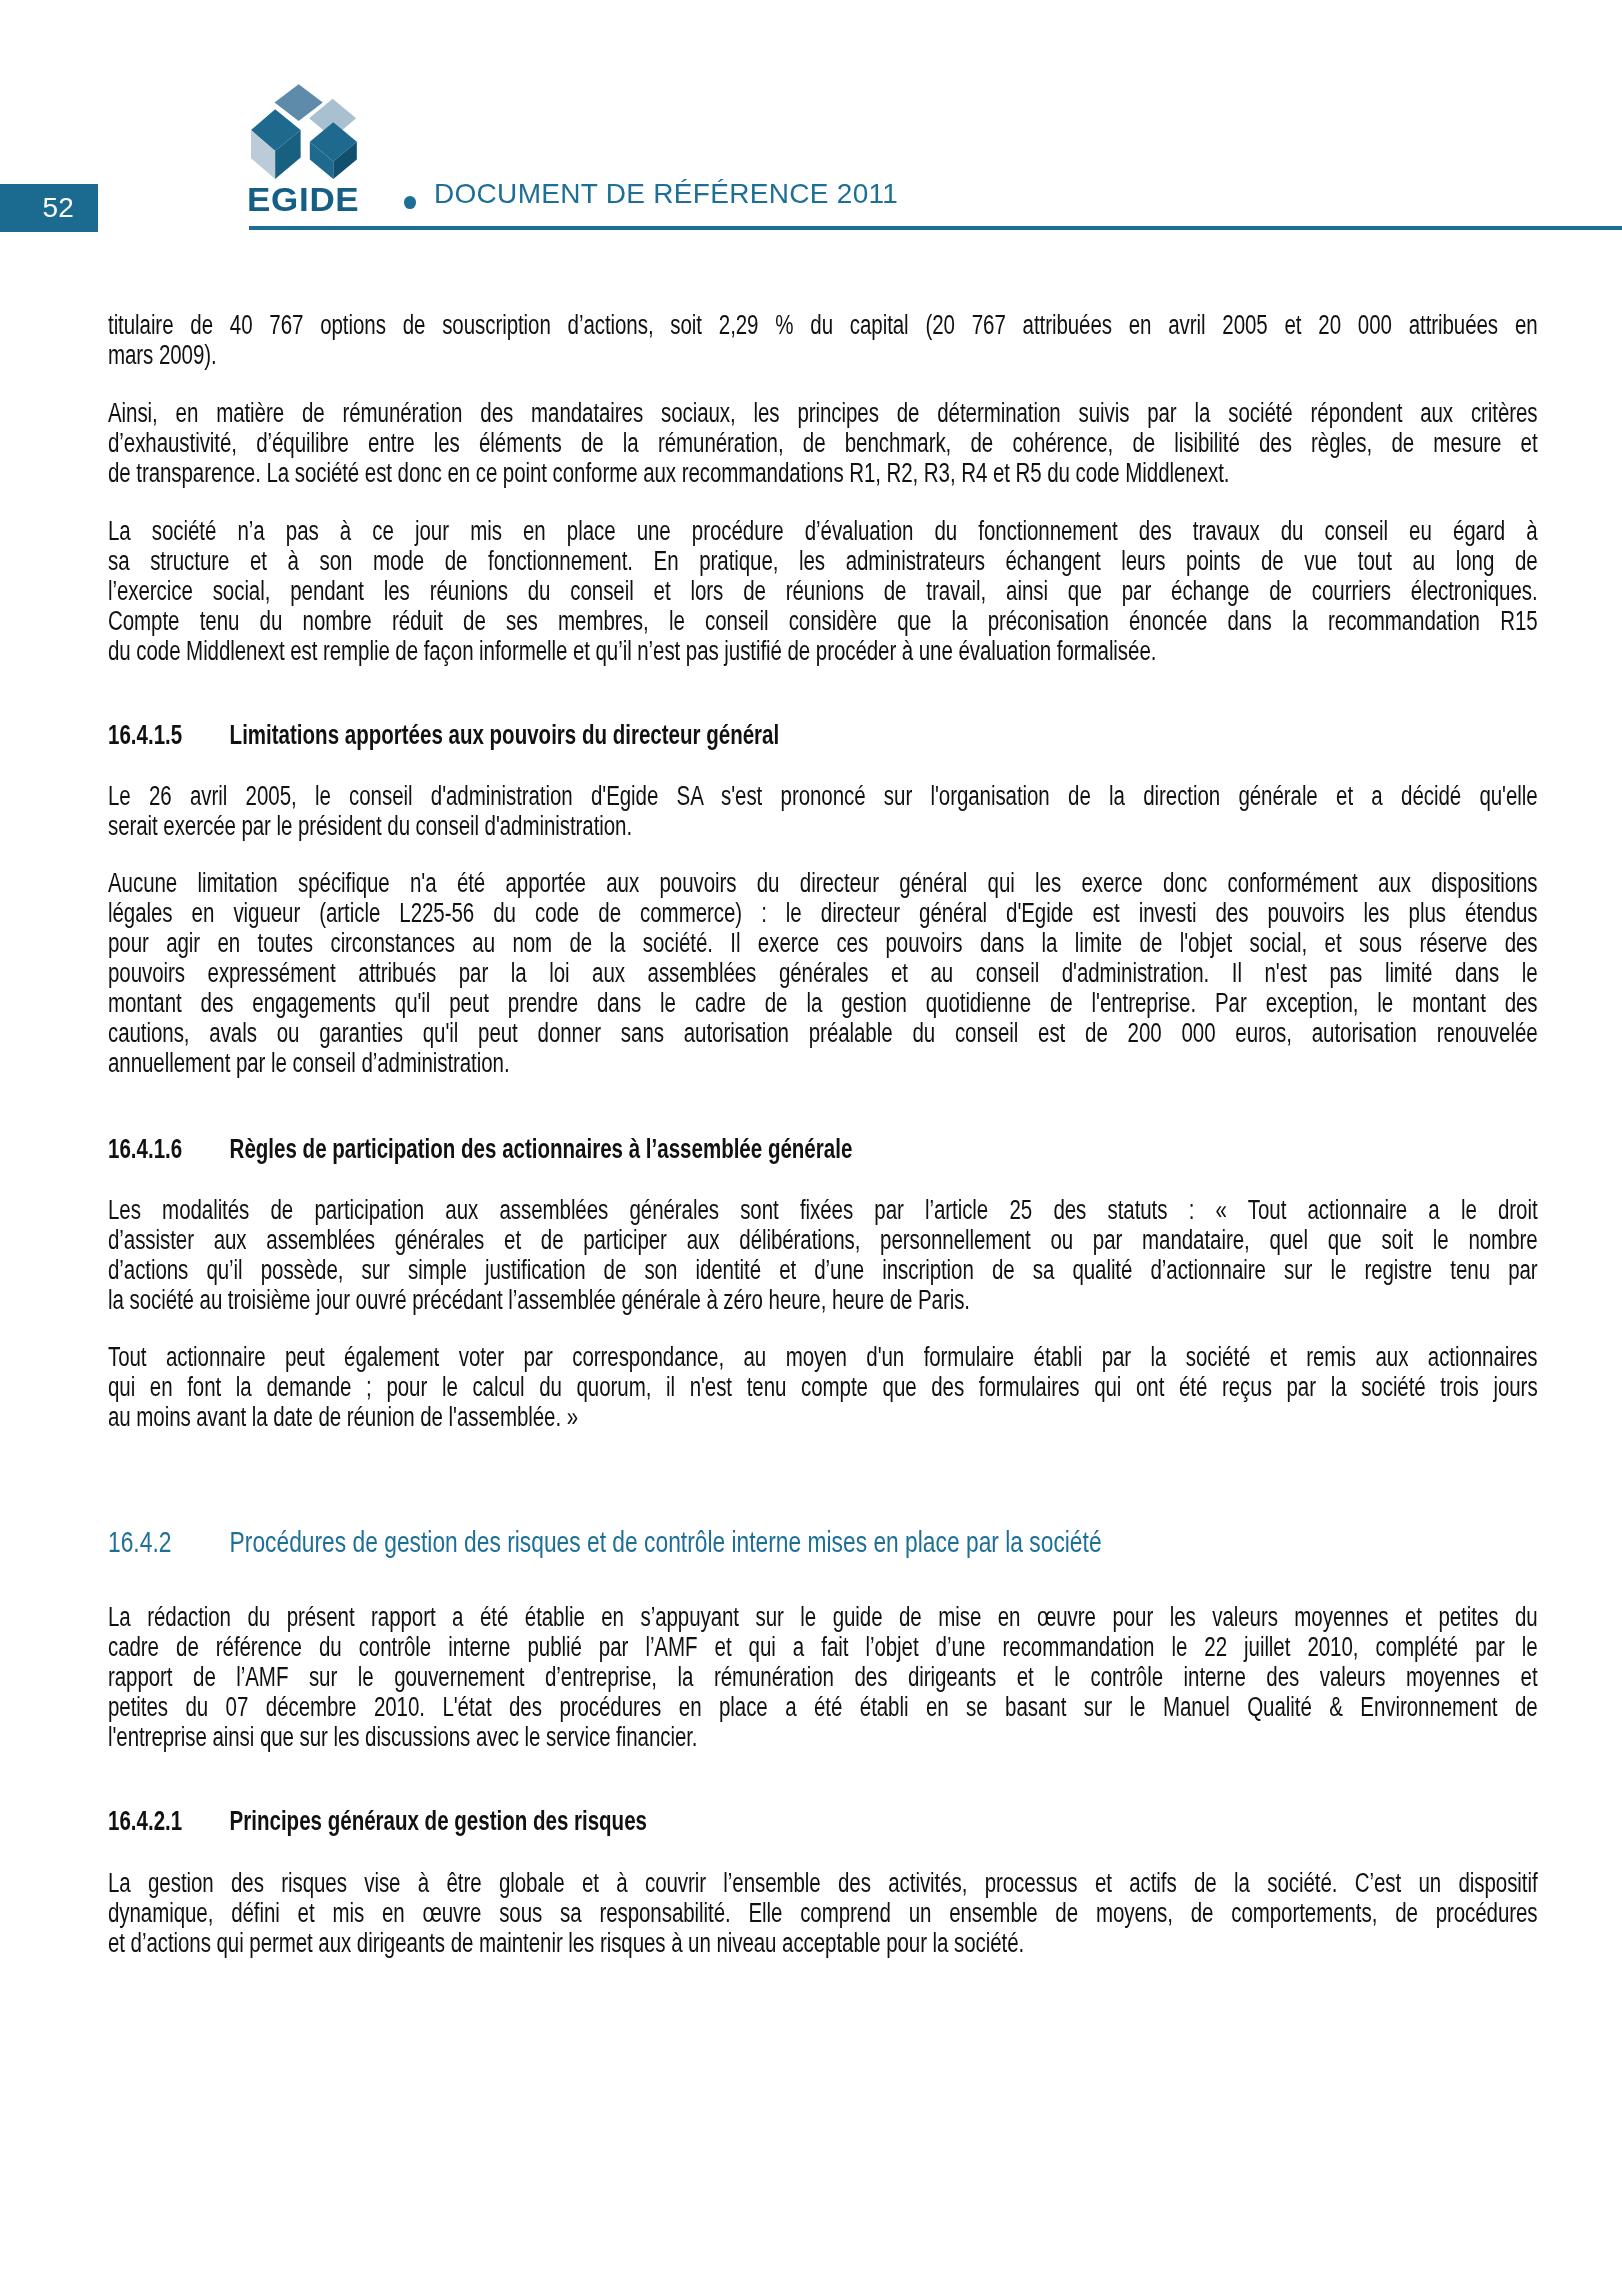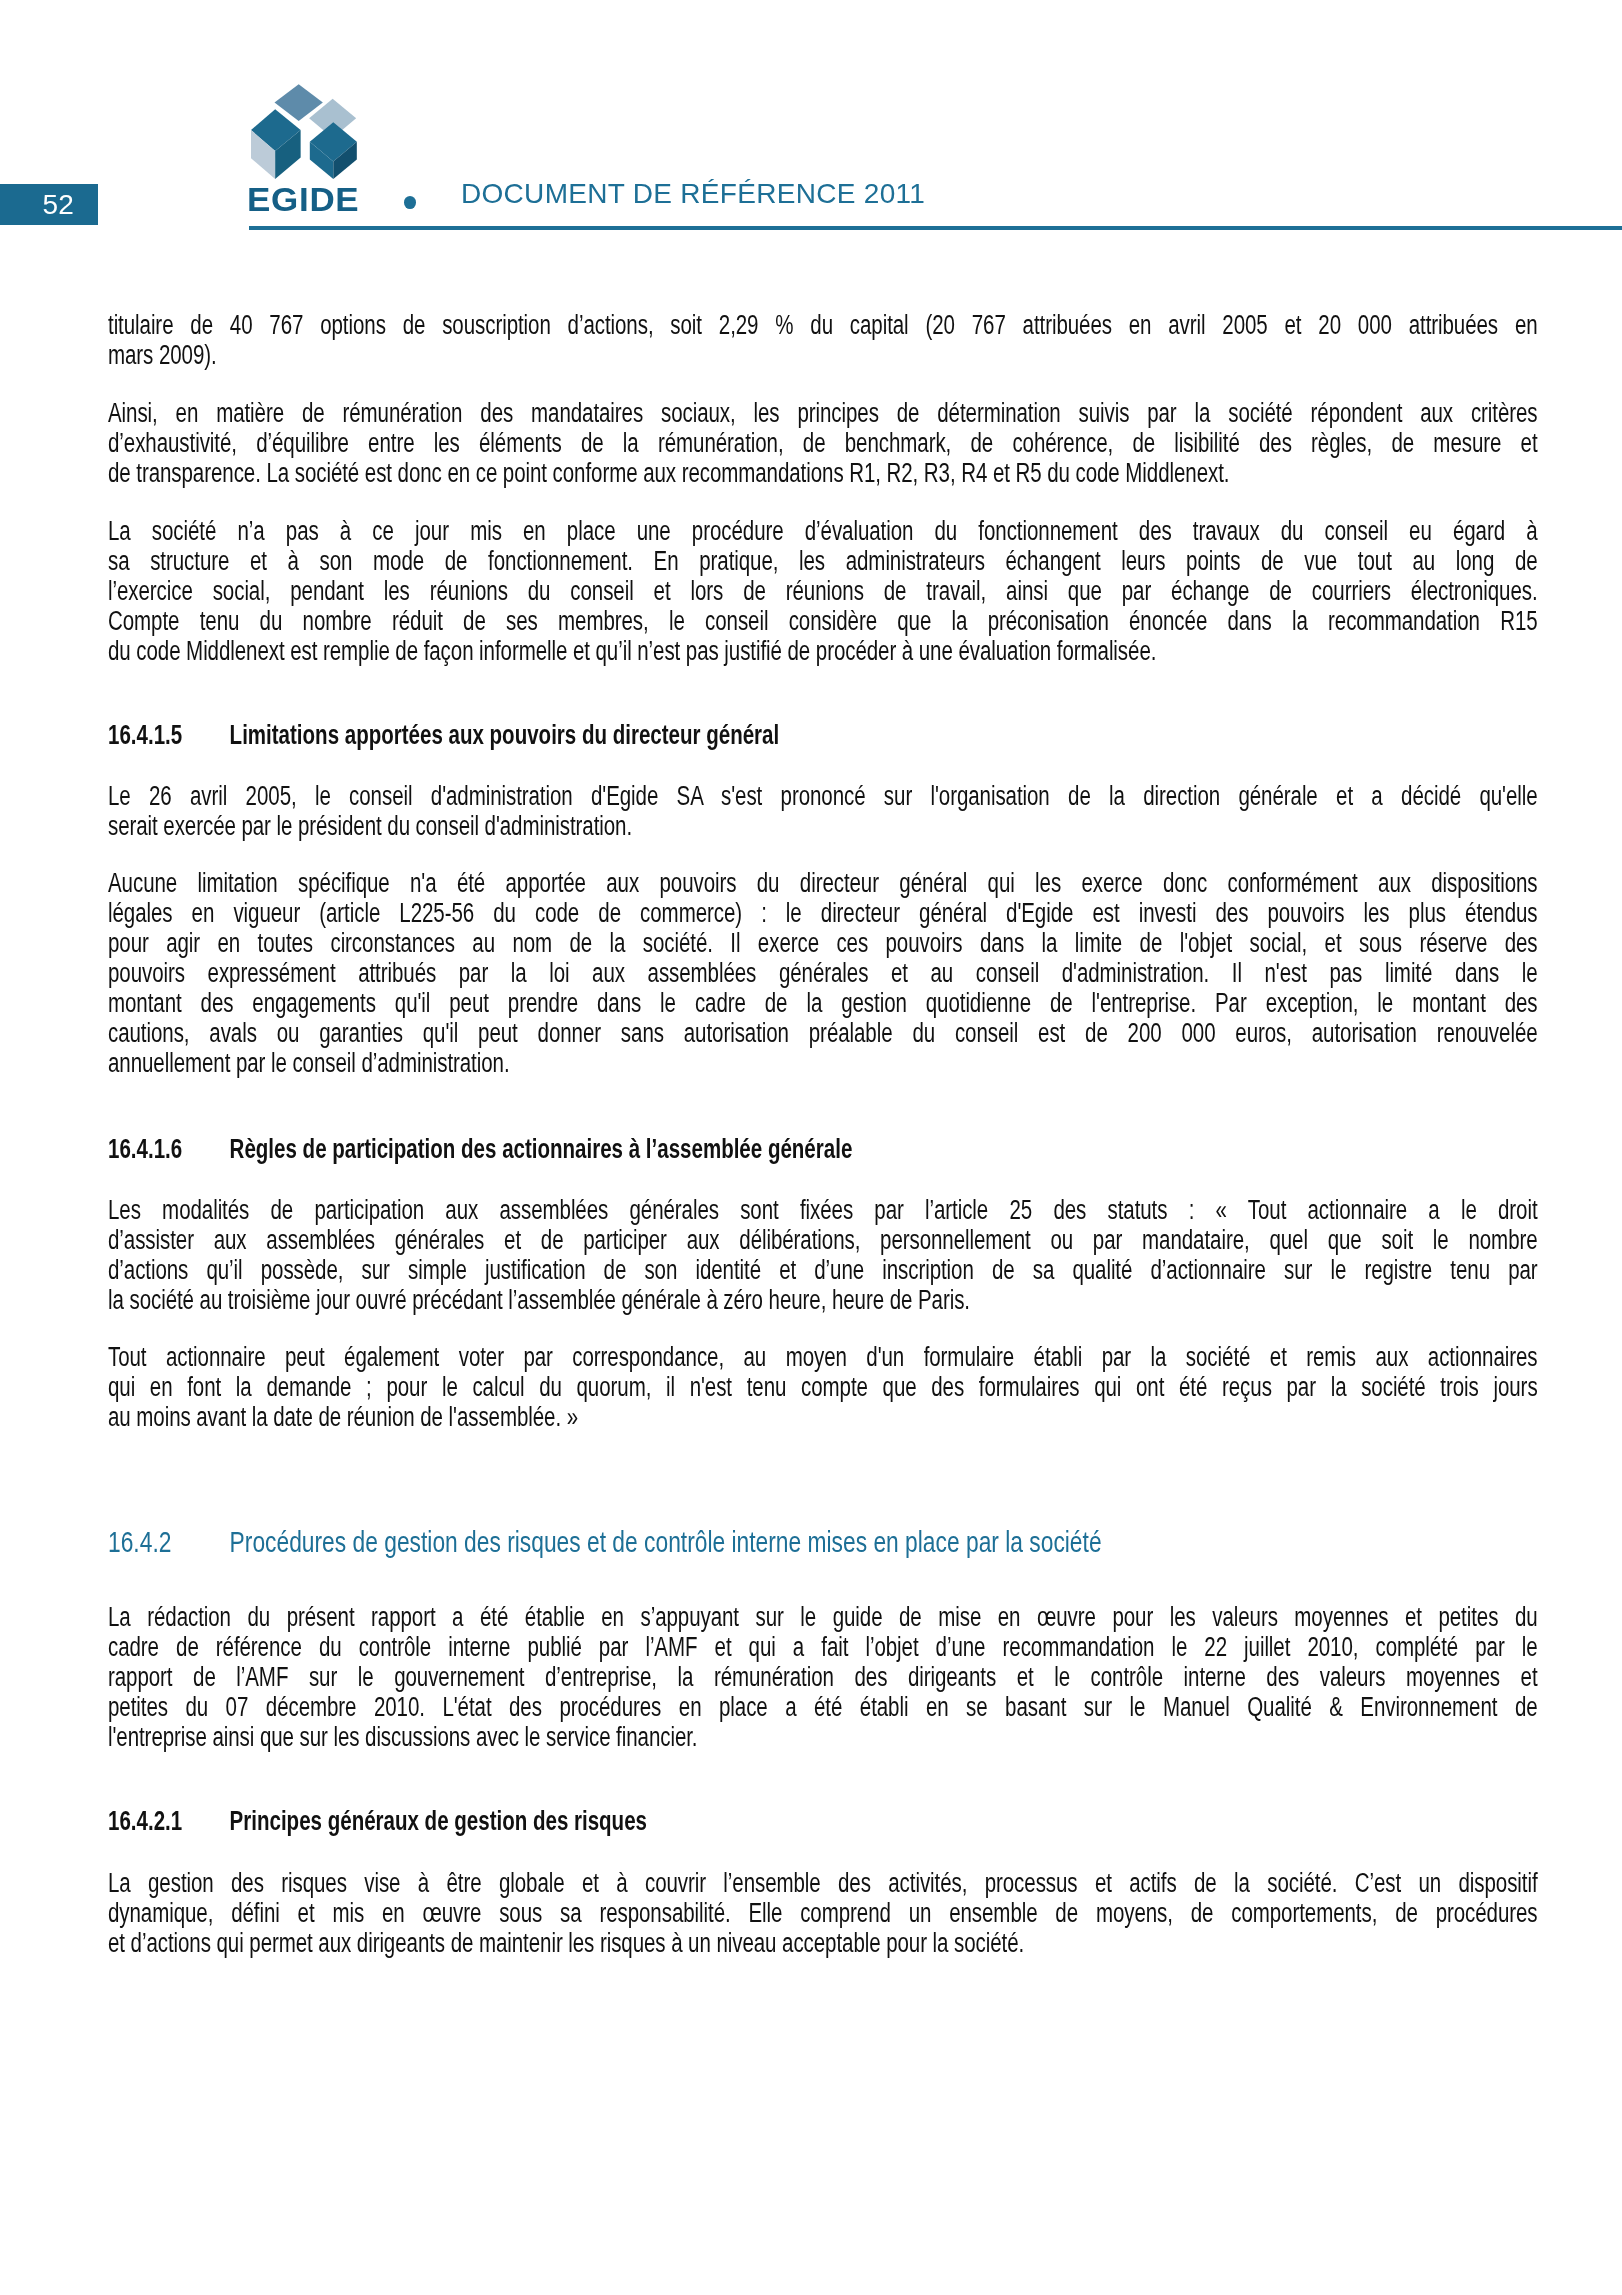--- a/index.html
+++ b/index.html
@@ -19,28 +19,28 @@
     color:#155F86; transform:scaleY(0.95); transform-origin:0 0;
   }
   .hbullet {
     position:absolute; left:404px; top:196px;
     width:12.4px; height:13px; border-radius:50%;
     background:#1D6F96;
   }
   .htitle {
     position:absolute; left:434px; top:178px;
     font-size:28px; letter-spacing:0.3px;
-    color:#1D6F96; white-space:nowrap;margin-left:27px;
+    color:#1D6F96; white-space:nowrap;
   }
   .hrule {
     position:absolute; left:249px; top:226px; right:0; height:3.9px;
     background:#1D6F96;
   }
   .pagebadge {
-    position:absolute; left:0; top:184px; width:98px; height:41px;
+    position:absolute; left:0; top:184px; width:98px; height:48px;
     background:#1B6A90; color:#ffffff;
     display:flex; align-items:center; justify-content:center;
     padding-left:18.3px; box-sizing:border-box;
     font-size:28px;
   }
 
   
   .content {
     position:absolute; left:108px; top:310px; width:1429px;
     color:#111111;

